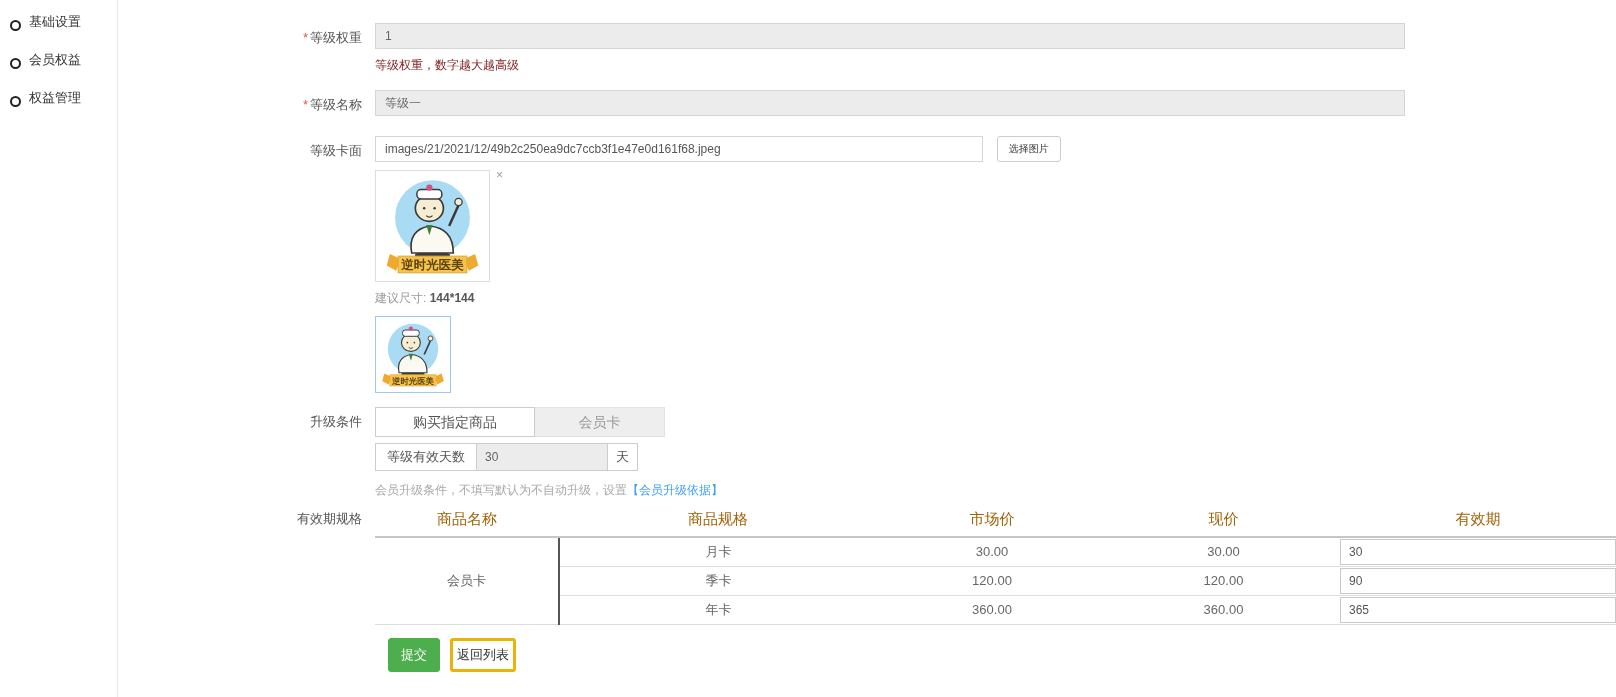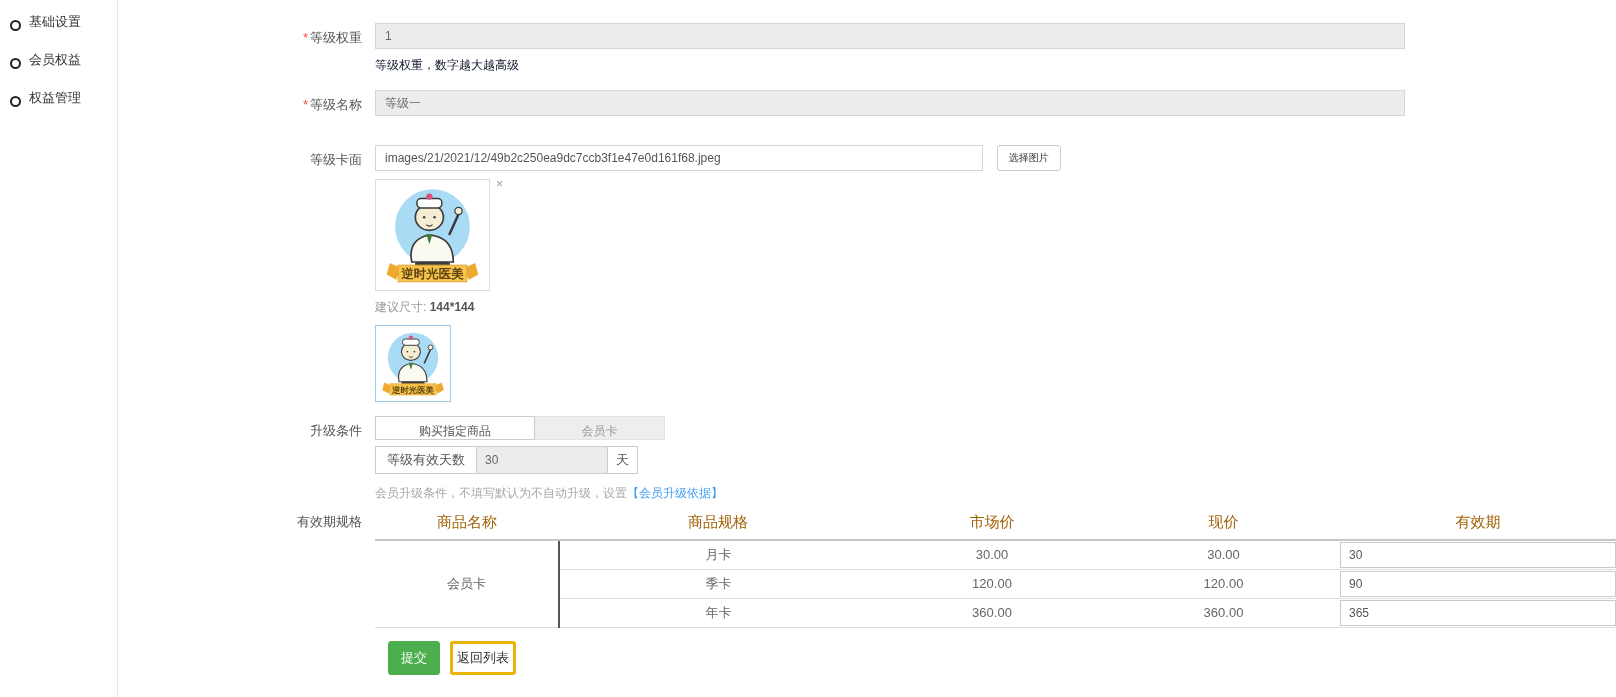--- a/index.html
+++ b/index.html
@@ -24,33 +24,33 @@
     font-size:13px; color:#555; white-space:nowrap; }
   .required { color:#f34d4d; margin-right:2px; }
   .ctrl { flex:1; }
 
   .text-input { height:26px; border:1px solid #d5d5d5; background:#ececec; color:#666;
     font-size:12px; padding:0 9px; outline:none; }
   .input-wide { width:1030px; }
   .input-path { width:608px; background:#fff; color:#555; }
   .btn-choose { margin-left:10px; height:26px; padding:0 11px; background:#fff;
     border:1px solid #ccc; border-radius:3px; font-size:10px; color:#333; cursor:pointer; vertical-align:top; }
-  .hint { margin-top:8px; font-size:12px; color:#0f172a; }
+  .hint { margin-top:8px; font-size:12px; color:#7f1d1d; }
 
   .preview-wrap { position:relative; margin-top:8px; width:140px; }
   .preview-box { width:115px; height:112px; border:1px solid #ddd; background:#fff; padding:3px; }
   .preview-box svg { width:100%; height:100%; display:block; }
   .close-x { position:absolute; left:121px; top:-2px; font-size:12px; color:#999; cursor:pointer; }
   .size-hint { margin:8px 0 9px; font-size:12px; color:#9a9a9a; }
   .size-hint b { color:#555; }
   .thumb-box { width:76px; height:77px; border:1px solid #9ecbeb; background:#fff; padding:2px; }
   .thumb-box svg { width:100%; height:100%; display:block; }
 
   .tabs { display:flex; }
-  .tab { height:24px; line-height:28px; text-align:center; font-size:12px; cursor:pointer; }
+  .tab { height:30px; line-height:28px; text-align:center; font-size:14px; cursor:pointer; }
   .tab-active { width:160px; background:#fff; border:1px solid #ccc; color:#555; }
   .tab-inactive { width:130px; background:#eee; border:1px solid #e3e3e3; border-left:none; color:#999; }
   .input-group { display:flex; margin-top:6px; }
   .ig-addon { height:28px; line-height:26px; border:1px solid #ccc; background:#fff;
     padding:0 11px; font-size:13px; color:#555; }
   .ig-input { width:130px; height:28px; border:1px solid #ccc; border-left:none; border-right:none;
     background:#ececec; padding:0 8px; font-size:12px; color:#666; outline:none; }
   .ig-unit { height:28px; line-height:26px; border:1px solid #ccc; background:#fff;
     width:31px; text-align:center; font-size:13px; color:#555; }
   .upgrade-hint { margin-top:11px; font-size:12px; color:#a8a8a8; }
@@ -121,21 +121,21 @@
   <div class="form">
 
     <div class="form-row">
       <div class="form-label"><span class="required">*</span><span>等级权重</span></div>
       <div class="ctrl">
         <input class="text-input input-wide" value="1" style="">
         <div class="hint">等级权重，数字越大越高级</div>
       </div>
     </div>
 
-    <div class="form-row" style="margin-bottom:29px">
+    <div class="form-row" style="margin-bottom:20px">
       <div class="form-label"><span class="required">*</span><span>等级名称</span></div>
       <div class="ctrl">
         <input class="text-input input-wide" value="等级一" style="">
       </div>
     </div>
 
     <div class="form-row" style="margin-bottom:14px">
       <div class="form-label">等级卡面</div>
       <div class="ctrl">
         <input class="text-input input-path" value="images/21/2021/12/49b2c250ea9dc7ccb3f1e47e0d161f68.jpeg" style="">

